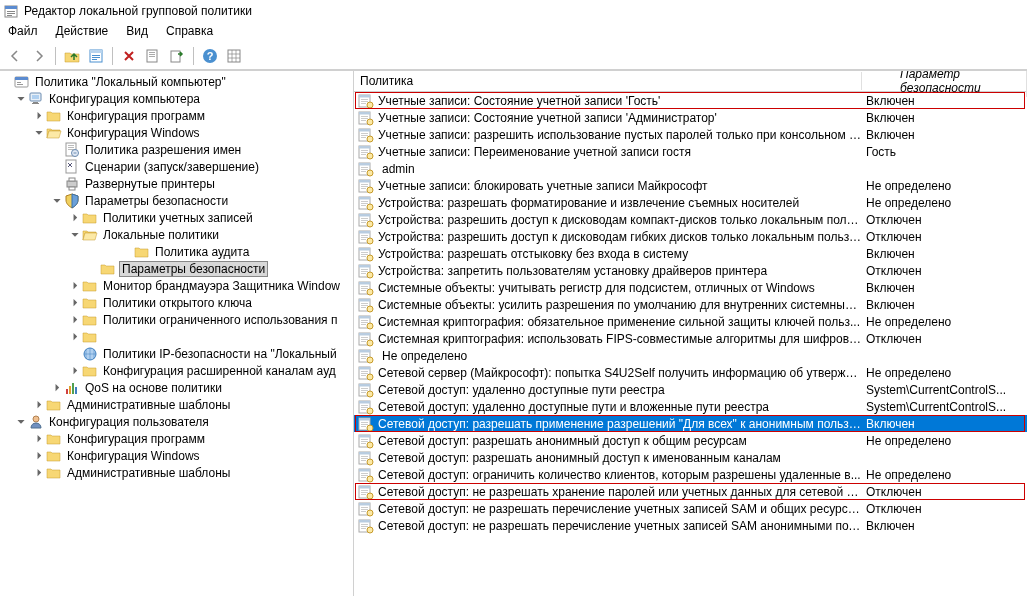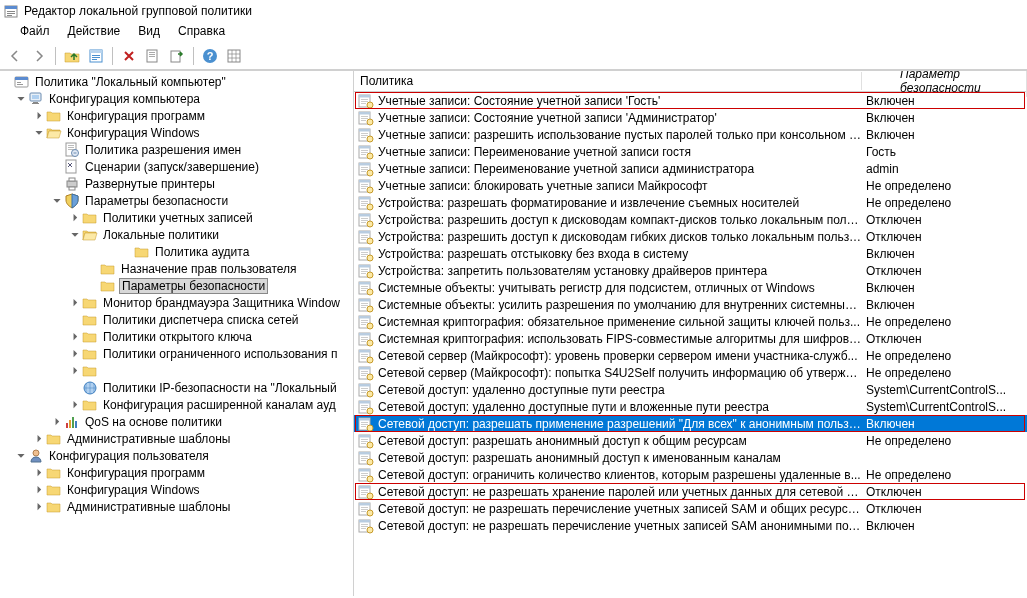--- a/index.html
+++ b/index.html
@@ -17,21 +17,21 @@
   align-items: flex-start;
   padding: 4px 4px 2px 4px;
   height: 22px;
 }
 .title-bar .app-icon {
   width: 16px; height: 16px; margin-right: 4px;
   display: inline-flex; align-items: center; justify-content: center;
 }
 .menu-bar {
   display: flex;
-  padding: 2px 20px;
+  padding: 2px 8px;
   height: 20px;
 }
 .menu-bar span {
   margin-right: 18px;
   cursor: default;
 }
 .toolbar {
   display: flex;
   align-items: center;
   padding: 2px 4px;
@@ -451,31 +451,20 @@
                                   <span class="toggle blank">⏵</span>
                                   <span class="icon">
                                     <svg class="svg" width="16" height="16">
                                       <use href="#i-folder"></use>
                                     </svg>
                                   </span>
                                   <span class="label">Политика аудита</span>
                                 </div>
                               </li>
                             <li>
-                                <div class="node" style="padding-left:86px">
-                                  <span class="toggle blank">⏵</span>
-                                  <span class="icon">
-                                    <svg class="svg" width="16" height="16">
-                                      <use href="#i-folder"></use>
-                                    </svg>
-                                  </span>
-                                  <span class="label">Назначение прав пользователя</span>
-                                </div>
-                              </li>
-                            <li>
                                 <div class="node selected" style="padding-left:86px">
                                   <span class="toggle blank">⏵</span>
                                   <span class="icon">
                                     <svg class="svg" width="16" height="16">
                                       <use href="#i-folder"></use>
                                     </svg>
                                   </span>
                                   <span class="label">Параметры безопасности</span>
                                 </div>
                               </li>
@@ -483,31 +472,20 @@
                         </li>
                         <li>
                             <div class="node" style="padding-left:68px">
                               <span class="toggle">⏵</span>
                               <span class="icon">
                                 <svg class="svg" width="16" height="16">
                                   <use href="#i-folder"></use>
                                 </svg>
                               </span>
                               <span class="label">Монитор брандмауэра Защитника Window</span>
-                            </div>
-                          </li>
-                        <li>
-                            <div class="node" style="padding-left:68px">
-                              <span class="toggle blank">⏵</span>
-                              <span class="icon">
-                                <svg class="svg" width="16" height="16">
-                                  <use href="#i-folder"></use>
-                                </svg>
-                              </span>
-                              <span class="label">Политики диспетчера списка сетей</span>
                             </div>
                           </li>
                         <li>
                             <div class="node" style="padding-left:68px">
                               <span class="toggle">⏵</span>
                               <span class="icon">
                                 <svg class="svg" width="16" height="16">
                                   <use href="#i-folder"></use>
                                 </svg>
                               </span>
@@ -678,21 +656,20 @@
           </span>
           <span class="rpol">Учетные записи: Переименование учетной записи гостя</span>
           <span class="rpar">Гость</span>
         </div>
         <div class="row">
           <span class="ricon">
             <svg class="svg" width="16" height="16">
               <use href="#i-row"></use>
             </svg>
           </span>
-          <span class="rpol">Учетные записи: Переименование учетной записи администратора</span>
           <span class="rpar">admin</span>
         </div>
         <div class="row">
           <span class="ricon">
             <svg class="svg" width="16" height="16">
               <use href="#i-row"></use>
             </svg>
           </span>
           <span class="rpol">Учетные записи: блокировать учетные записи Майкрософт</span>
           <span class="rpar">Не определено</span>
@@ -777,21 +754,20 @@
           </span>
           <span class="rpol">Системная криптография: использовать FIPS-совместимые алгоритмы для шифрова...</span>
           <span class="rpar">Отключен</span>
         </div>
         <div class="row">
           <span class="ricon">
             <svg class="svg" width="16" height="16">
               <use href="#i-row"></use>
             </svg>
           </span>
-          <span class="rpol">Сетевой сервер (Майкрософт): уровень проверки сервером имени участника-служб...</span>
           <span class="rpar">Не определено</span>
         </div>
         <div class="row">
           <span class="ricon">
             <svg class="svg" width="16" height="16">
               <use href="#i-row"></use>
             </svg>
           </span>
           <span class="rpol">Сетевой сервер (Майкрософт): попытка S4U2Self получить информацию об утвержде...</span>
           <span class="rpar">Не определено</span>

